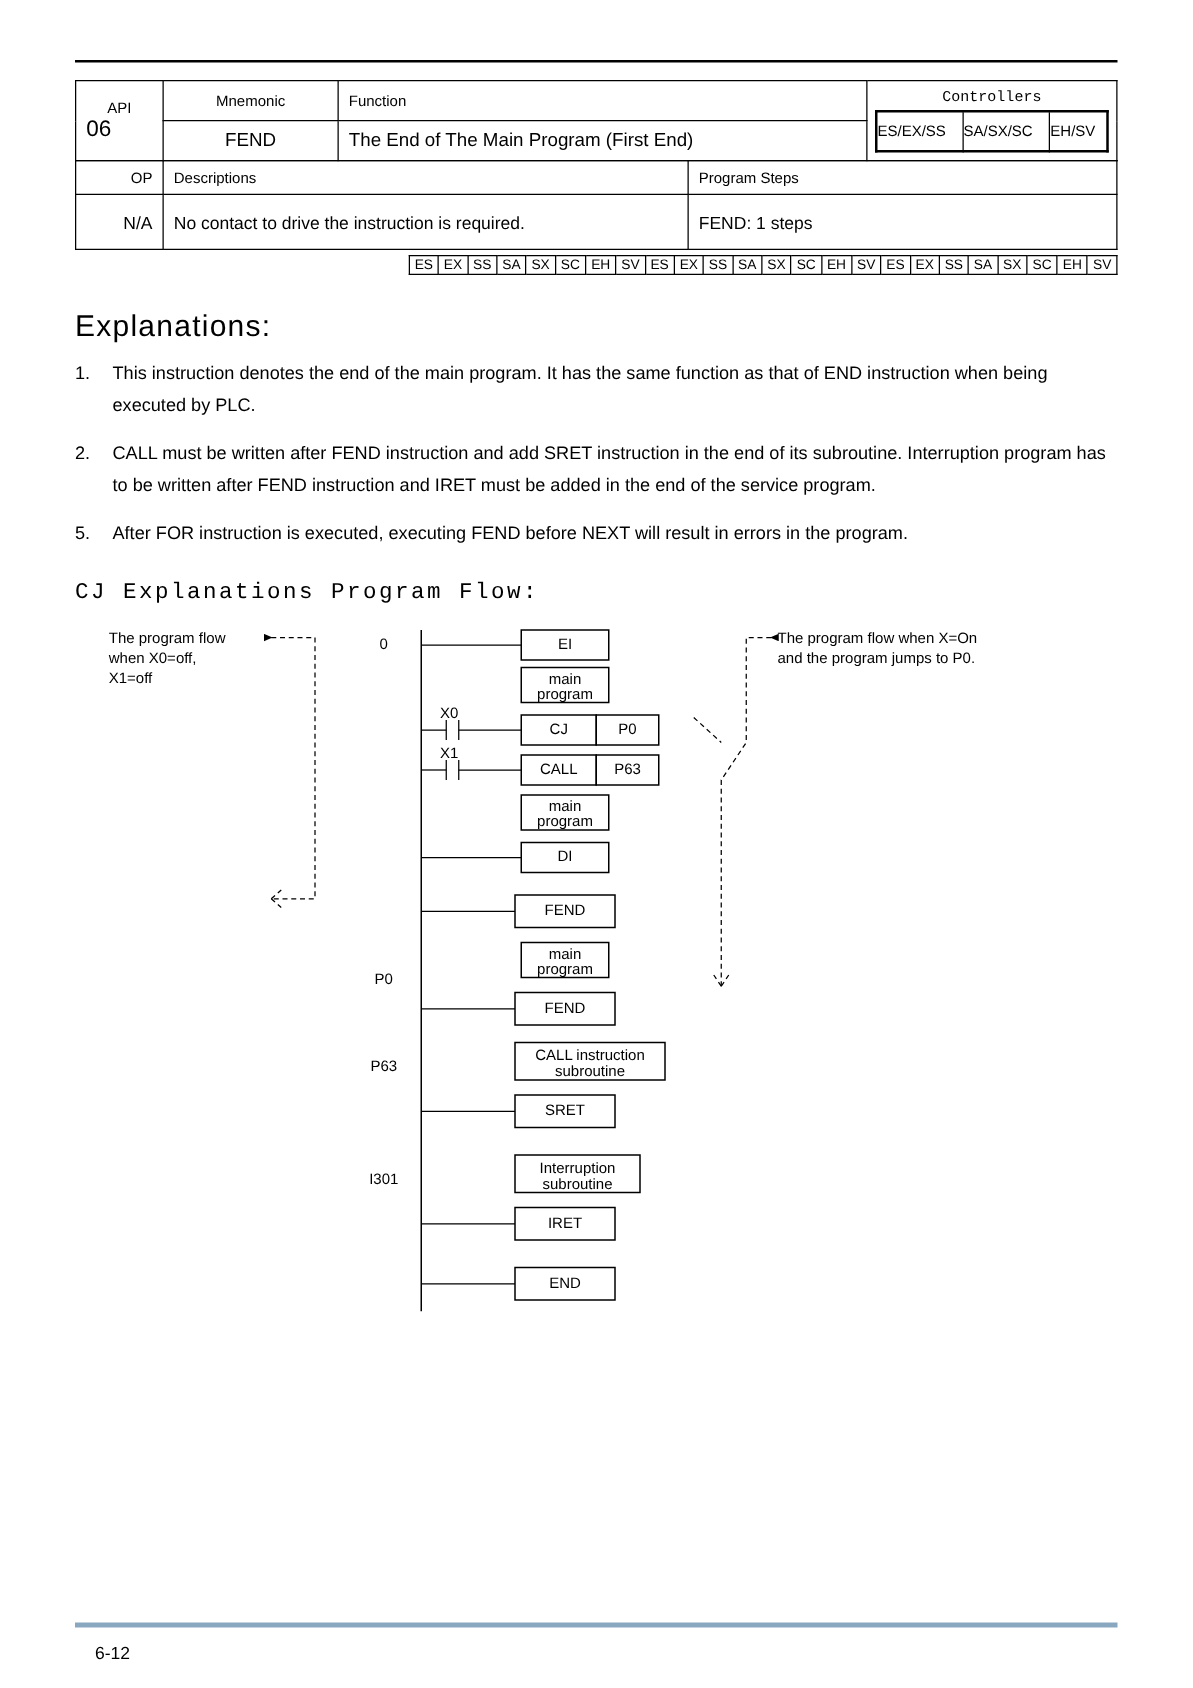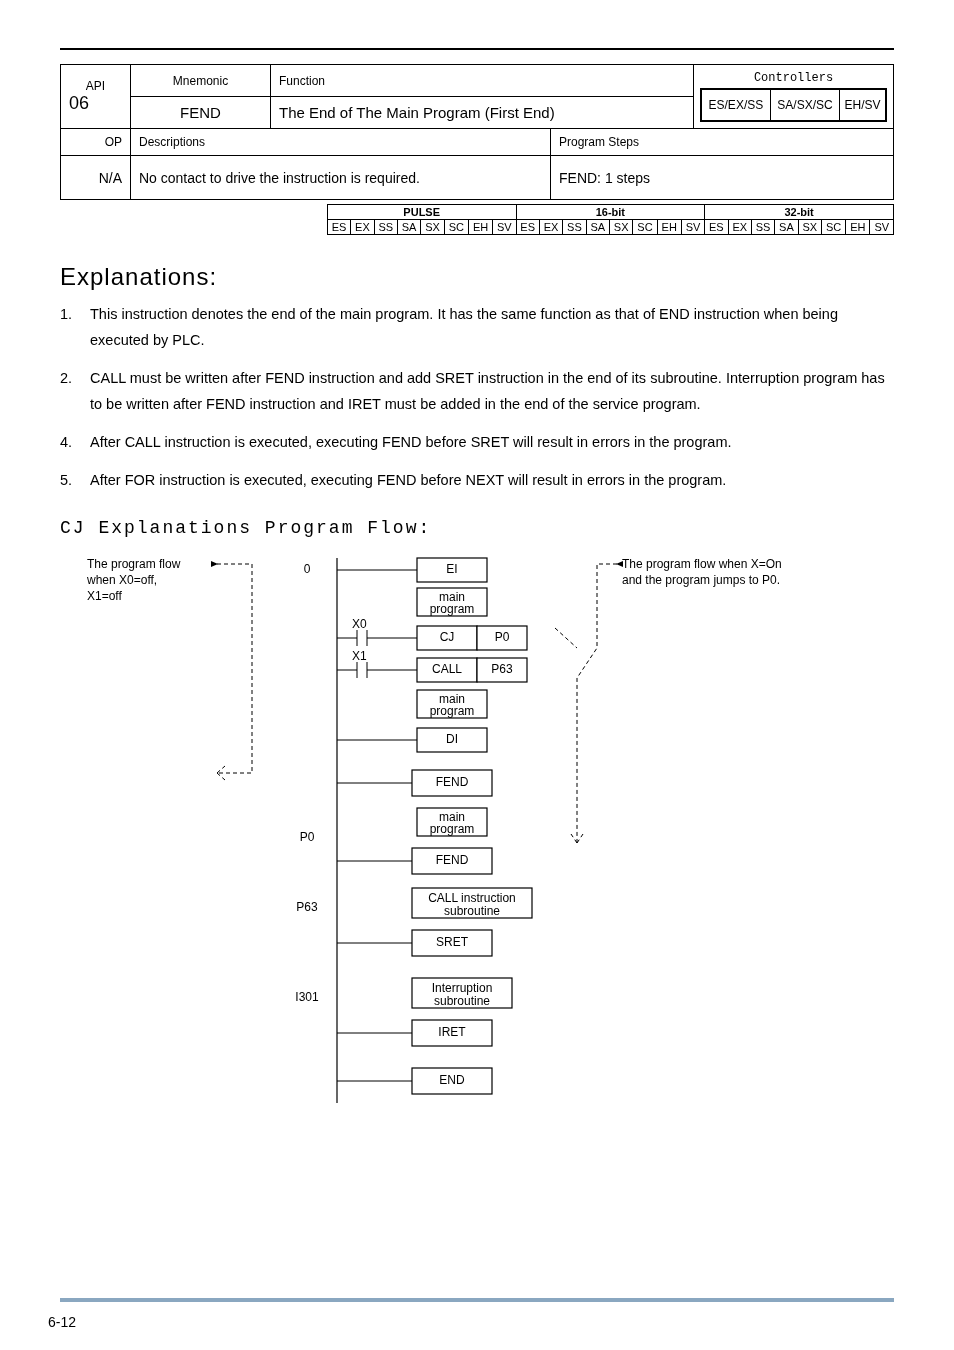--- a/index.html
+++ b/index.html
@@ -15,21 +15,21 @@
   }
   .top-line { border-top: 2px solid #000; margin-bottom: 14px; }
   .hdr-table { border-collapse: collapse; width: 100%; }
   .hdr-table td, .hdr-table th { border: 1px solid #000; padding: 6px 8px; vertical-align: middle; }
   .hdr-row1 td { height: 32px; }
   .api-cell { width: 70px; text-align: center; font-size: 15px; }
   .mnemonic-cell { width: 140px; text-align: center; font-size: 15px; }
   .function-cell { text-align: left; font-size: 15px; }
   .controllers-box { width: 200px; text-align: center; vertical-align: middle; }
   .ctrlbox { border: 2px solid #000; border-collapse: collapse; width: 100%; }
-  .ctrlbox td { border: 1px solid #000; font-size: 12px; text-align: center; padding: 4px 0; white-space: nowrap; }
+  .ctrlbox td { border: 1px solid #000; font-size: 12px; text-align: left; padding: 4px 0; white-space: nowrap; }
   .operands-row td { height: 44px; }
   .op-label { width: 70px; text-align: right; margin-left: 16px; }
   .ops-cell { width: 420px; padding-left: 8px; }
   .steps-cell { padding-left: 8px; }
   .pulse-table { border-collapse: collapse; margin-top: 4px; width: 68%; margin-left: 32%; }
   .pulse-table td, .pulse-table th { border: 1px solid #000; font-size: 11px; text-align: center; padding: 1px 0; }
   .pulse-header { width: 33.3%; }
   .explanation-label {
     font-family: Liberation Sans, sans-serif;
     font-size: 24px;
@@ -47,21 +47,21 @@
   }
   svg { display: block; margin: 0 auto; }
   .footer-line {
     position: absolute;
     left: 60px; right: 60px;
     bottom: 48px;
     border-top: 4px solid #8aa7c0;
   }
   .page-num {
     position: absolute;
-    left: 48px;
+    left: 76px;
     bottom: 20px;
     font-size: 14px;
   }
 </style>
 </head>
 <body>
 
 <div class="top-line"></div>
 
 <table class="hdr-table">
@@ -103,25 +103,20 @@
   <tr class="operands-row">
     <td class="op-label">N/A</td>
     <td class="ops-cell">No contact to drive the instruction is required.</td>
     <td class="steps-cell">FEND: 1 steps</td>
   </tr>
 </tbody>
   </table>
 
 <table class="pulse-table">
   <tbody>
-      <tr>
-    <th class="pulse-header" colspan="8">PULSE</th>
-    <th class="pulse-header" colspan="8">16-bit</th>
-    <th class="pulse-header" colspan="8">32-bit</th>
-  </tr>
   <tr id="pulse-cells-row">
         <td>ES</td>
         <td>EX</td>
         <td>SS</td>
         <td>SA</td>
         <td>SX</td>
         <td>SC</td>
         <td>EH</td>
         <td>SV</td>
         <td>ES</td>
@@ -142,21 +137,20 @@
         <td>SV</td>
       </tr>
 </tbody>
   </table>
 
 <div class="explanation-label">Explanations:</div>
 
 <ol class="explanations">
   <li><span class="num">1.</span><span>This instruction denotes the end of the main program. It has the same function as that of END instruction when being executed by PLC.</span></li>
   <li><span class="num">2.</span><span>CALL must be written after FEND instruction and add SRET instruction in the end of its subroutine. Interruption program has to be written after FEND instruction and IRET must be added in the end of the service program.</span></li>
-  <li><span class="num">4.</span><span>After CALL instruction is executed, executing FEND before SRET will result in errors in the program.</span></li>
   <li><span class="num">5.</span><span>After FOR instruction is executed, executing FEND before NEXT will result in errors in the program.</span></li>
 </ol>
 
 <div class="cj-label">CJ Explanations Program Flow:</div>
 
 <svg width="800" height="560" viewBox="0 0 800 560">
   <defs>
     <marker id="arrow" markerWidth="8" markerHeight="8" refX="6" refY="3" orient="auto">
       <path d="M0,0 L7,3 L0,6 Z" fill="#000"></path>
     </marker>

